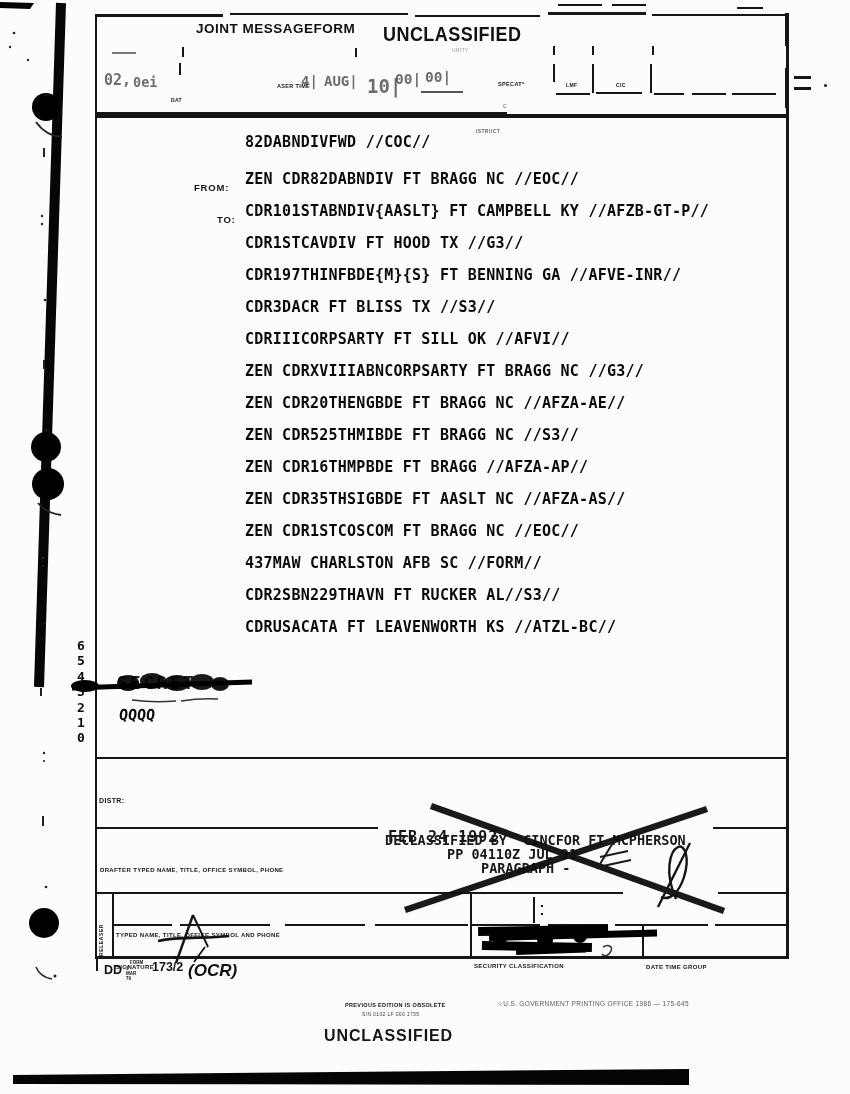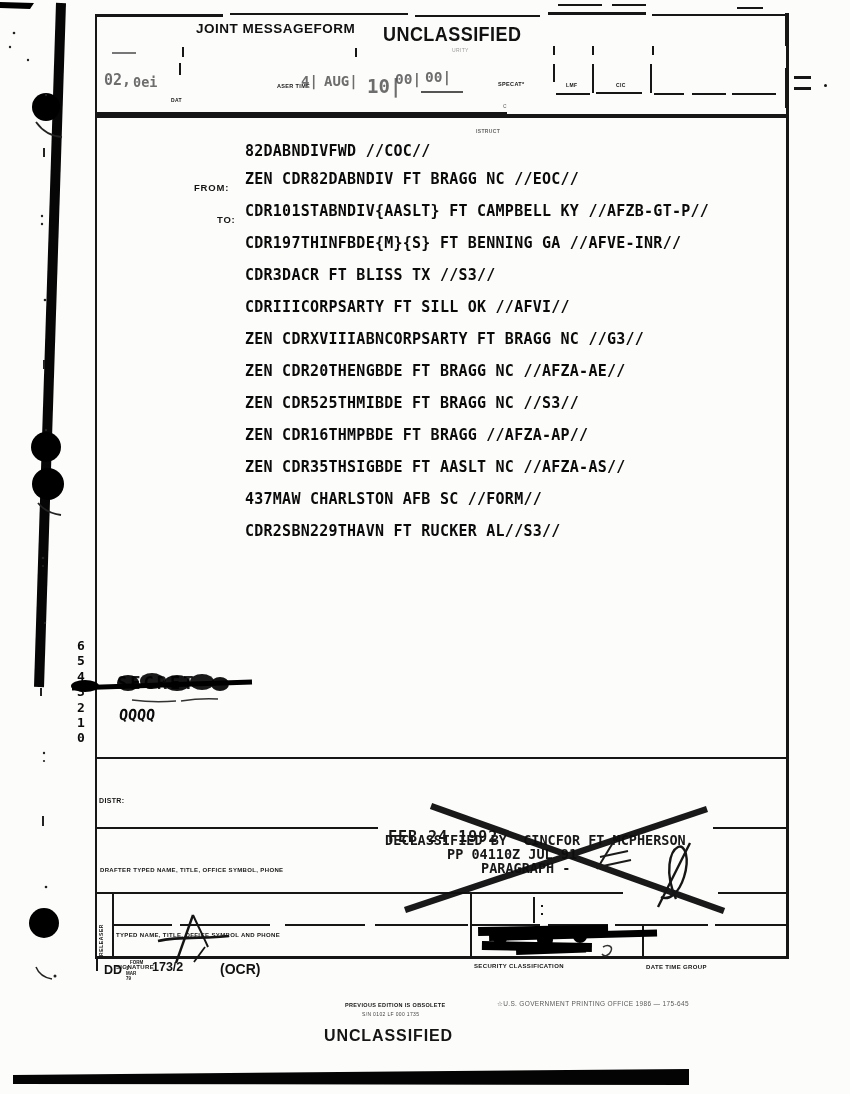--- a/index.html
+++ b/index.html
@@ -83,37 +83,40 @@
 
   <div class="ocr faintstamp" style="left:104px;top:71px;font-size:15px">02,</div>
   <div class="ocr faintstamp" style="left:133px;top:74px;font-size:13.5px">0ei</div>
   <div class="ocr faintstamp" style="left:301px;top:73px;font-size:14px">4|</div>
   <div class="ocr faintstamp" style="left:324px;top:73px;font-size:14px">AUG|</div>
   <div class="ocr faintstamp" style="left:367px;top:75px;font-size:19px">10|</div>
   <div class="ocr faintstamp" style="left:395px;top:71px;font-size:14.5px">00|</div>
   <div class="ocr faintstamp" style="left:425px;top:69px;font-size:14.5px">00|</div>
 
   <div class="lbl" style="left:194px;top:146px;font-size:9.5px;letter-spacing:.8px">FROM:</div>
-  <div class="ocr msgline" style="left:245px;top:135px">82DABNDIVFWD //COC//</div>
+  <div class="ocr msgline" style="left:245px;top:126px">82DABNDIVFWD //COC//</div>
   <div class="lbl" style="left:217px;top:178px;font-size:9.5px;letter-spacing:.8px">TO:</div>
 
   <div class="abs" style="left:245px;top:163px">
 
   <div class="msgline">ZEN CDR82DABNDIV FT BRAGG NC //EOC//</div>
       <div class="msgline">CDR101STABNDIV{AASLT} FT CAMPBELL KY //AFZB-GT-P//</div>
+      <div class="msgline">CDR1STCAVDIV FT HOOD TX //G3//</div>
       <div class="msgline">CDR197THINFBDE{M}{S} FT BENNING GA //AFVE-INR//</div>
       <div class="msgline">CDR3DACR FT BLISS TX //S3//</div>
       <div class="msgline">CDRIIICORPSARTY FT SILL OK //AFVI//</div>
       <div class="msgline">ZEN CDRXVIIIABNCORPSARTY FT BRAGG NC //G3//</div>
       <div class="msgline">ZEN CDR20THENGBDE FT BRAGG NC //AFZA-AE//</div>
       <div class="msgline">ZEN CDR525THMIBDE FT BRAGG NC //S3//</div>
       <div class="msgline">ZEN CDR16THMPBDE FT BRAGG //AFZA-AP//</div>
       <div class="msgline">ZEN CDR35THSIGBDE FT AASLT NC //AFZA-AS//</div>
+      <div class="msgline">ZEN CDR1STCOSCOM FT BRAGG NC //EOC//</div>
       <div class="msgline">437MAW CHARLSTON AFB SC //FORM//</div>
       <div class="msgline">CDR2SBN229THAVN FT RUCKER AL//S3//</div>
+      <div class="msgline">CDRUSACATA FT LEAVENWORTH KS //ATZL-BC//</div>
     </div>
 
   <div class="abs" style="left:77px;top:638px">
 
   <div class="ocr" style="position:static;font-size:13px;line-height:15.4px">6</div>
       <div class="ocr" style="position:static;font-size:13px;line-height:15.4px">5</div>
       <div class="ocr" style="position:static;font-size:13px;line-height:15.4px">4</div>
       <div class="ocr" style="position:static;font-size:13px;line-height:15.4px">3</div>
       <div class="ocr" style="position:static;font-size:13px;line-height:15.4px">2</div>
       <div class="ocr" style="position:static;font-size:13px;line-height:15.4px">1</div>
@@ -163,21 +166,21 @@
   <div class="stamp" style="left:385px;top:832px;font-size:13.5px">DECLASSIFIED BY  CINCFOR FT MCPHERSON</div>
   <div class="stamp" style="left:447px;top:846px;font-size:13.5px">PP 04110Z JUL 91</div>
   <div class="stamp" style="left:481px;top:860px;font-size:13.5px">PARAGRAPH -</div>
   <div class="stamp" style="left:388px;top:828px;font-size:15px;letter-spacing:1px">FEB 24 1992</div>
 
   <div class="abs" style="left:104px;top:960px;font-weight:700;color:#111">
     <span style="font-size:12.5px">DD</span>
     <span class="abs" style="left:26px;top:0;font-size:4.5px">FORM</span>
     <span class="abs" style="left:22px;top:6px;font-size:4.5px">1 MAR 79</span>
     <span class="abs" style="left:48px;top:0;font-size:12.5px">173/2</span>
-    <span class="abs" style="left:116px;top:1px;font-size:14px;">(OCR)</span>
+    <span class="abs" style="left:84px;top:1px;font-size:17px;font-style:italic">(OCR)</span>
   </div>
   <div class="lbl" style="left:345px;top:966px;font-size:5.5px">PREVIOUS EDITION IS OBSOLETE</div>
   <div class="lbl" style="left:362px;top:975px;font-size:5px;font-weight:400;color:#444">S/N 0102 LF 000 1735</div>
   <div class="lbl" style="left:497px;top:964px;font-size:6.5px;color:#3a3a3a;opacity:.85;font-weight:400">☆U.S. GOVERNMENT PRINTING OFFICE 1986 — 175-645</div>
 
   <div class="cls-bot" style="left:324px;top:1027px">UNCLASSIFIED</div>
 
   <svg class="abs" width="850" height="1094" style="left:0;top:0">
 
     <polygon points="0,2 34,3 30,9 0,8" fill="#000"></polygon>

